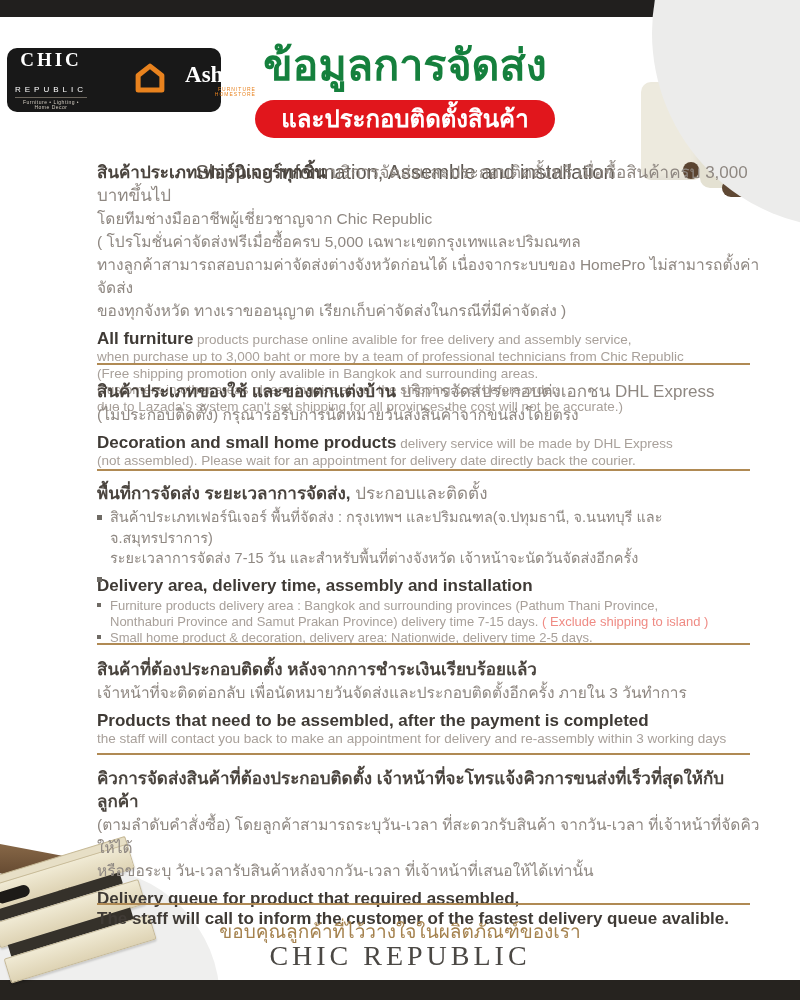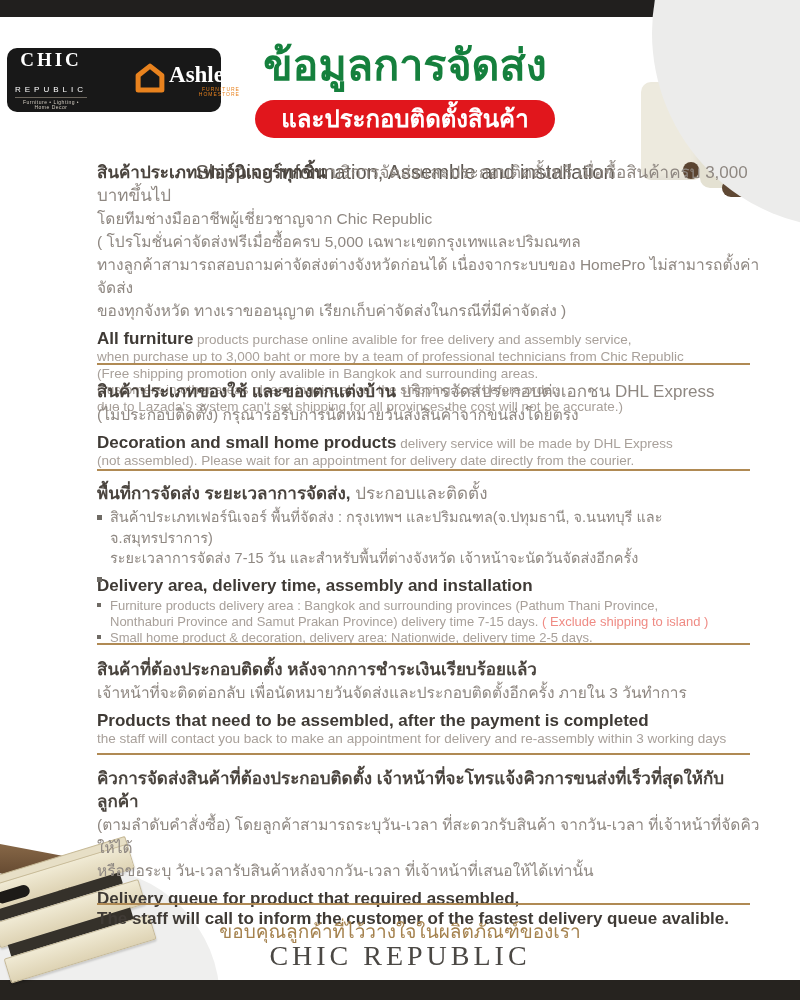--- a/index.html
+++ b/index.html
@@ -50,21 +50,21 @@
   .cart .lip{position:absolute;left:0;top:-8px;width:150px;height:9px;background:#e7dfc6;border:1px solid #c6b996;border-radius:2px;}
   .cart .obj{position:absolute;left:10px;top:8px;width:34px;height:12px;background:#1d1b18;border-radius:6px;}
 
   
   .logo-box{left:7px;top:48px;width:214px;height:64px;background:#181818;border-radius:10px;z-index:5;
     display:flex;align-items:center;justify-content:space-around;padding:0 8px;box-sizing:border-box;}
   .chic-logo{text-align:center;color:#fff;line-height:1;}
   .chic-line1{font-size:19px;font-weight:bold;letter-spacing:3px;font-family:"Liberation Serif","DejaVu Serif",serif;}
   .chic-line2{font-size:8px;letter-spacing:4px;margin-top:17px;}
   .chic-tag{font-size:5px;color:#cfc9be;letter-spacing:.5px;margin-top:3px;border-top:1px solid #6b655c;padding-top:2px;}
-  .ashley-logo{display:flex;align-items:center;gap:4px;padding-left:48px;}
+  .ashley-logo{display:flex;align-items:center;gap:20px;padding-left:48px;}
   .ashley-text{line-height:1;}
   .ashley-name{font-family:"Liberation Serif","DejaVu Serif",serif;font-weight:bold;color:#fff;font-size:23px;}
   .ashley-sub{font-size:5px;color:#e8821e;letter-spacing:1px;text-align:right;margin-top:1px;}
 
   .header-center{left:155px;top:38px;width:500px;text-align:center;z-index:4;}
   .title-thai{font-size:43px;font-weight:bold;color:#15803d;line-height:1.3;}
   .badge{display:inline-block;margin-top:6px;background:#e1161c;color:#fff;
     font-size:24px;font-weight:bold;line-height:38px;padding:0 26px;border-radius:20px;}
   .subtitle-en{margin-top:23px;font-size:20px;color:#5d5751;}
 
@@ -158,21 +158,21 @@
 (Free shipping promotion only avalible in Bangkok and surrounding areas.
 Customers in other areas please inquire about the shipping cost before order,
 due to Lazada's system can't set shipping for all provinces the cost will not be accurate.)</div>
 </div>
 <div class="abs divider" style="top:363px"></div>
 
 <div class="abs section" style="top:380px">
   <div class="th-head"><span class="th-bold">สินค้าประเภทของใช้ และของตกแต่งบ้าน</span><span class="th-rest"> บริการจัดส่ประกอบต่งเอกชน DHL Express</span></div>
   <div class="th-body ml">(ไม่ประกอบติดตั้ง) กรุณารอรับการนัดหมายวันส่งสินค้าจากขนส่งโดยตรง</div>
   <div class="en-head"><span class="en-bold">Decoration and small home products</span><span> delivery service will be made by DHL Express</span></div>
-  <div class="en-body ml">(not assembled). Please wait for an appointment for delivery date directly from the courier.</div>
+  <div class="en-body ml">(not assembled). Please wait for an appointment for delivery date directly back the courier.</div>
 </div>
 <div class="abs divider" style="top:469px"></div>
 
 <div class="abs section" style="top:482px">
   <div class="th-head"><span class="th-bold">พื้นที่การจัดส่ง ระยะเวลาการจัดส่ง,</span><span class="th-rest"> ประกอบและติดตั้ง</span></div>
   <div class="bullets">
     <div class="b-row b-th ml"><span class="dot"></span><span>สินค้าประเภทเฟอร์นิเจอร์ พื้นที่จัดส่ง : กรุงเทพฯ และปริมณฑล(จ.ปทุมธานี, จ.นนทบุรี และ จ.สมุทรปราการ)
 ระยะเวลาการจัดส่ง 7-15 วัน และสำหรับพื้นที่ต่างจังหวัด เจ้าหน้าจะนัดวันจัดส่งอีกครั้ง</span></div>
     <div class="b-row b-th ml"><span class="dot"></span></div>
   </div>

